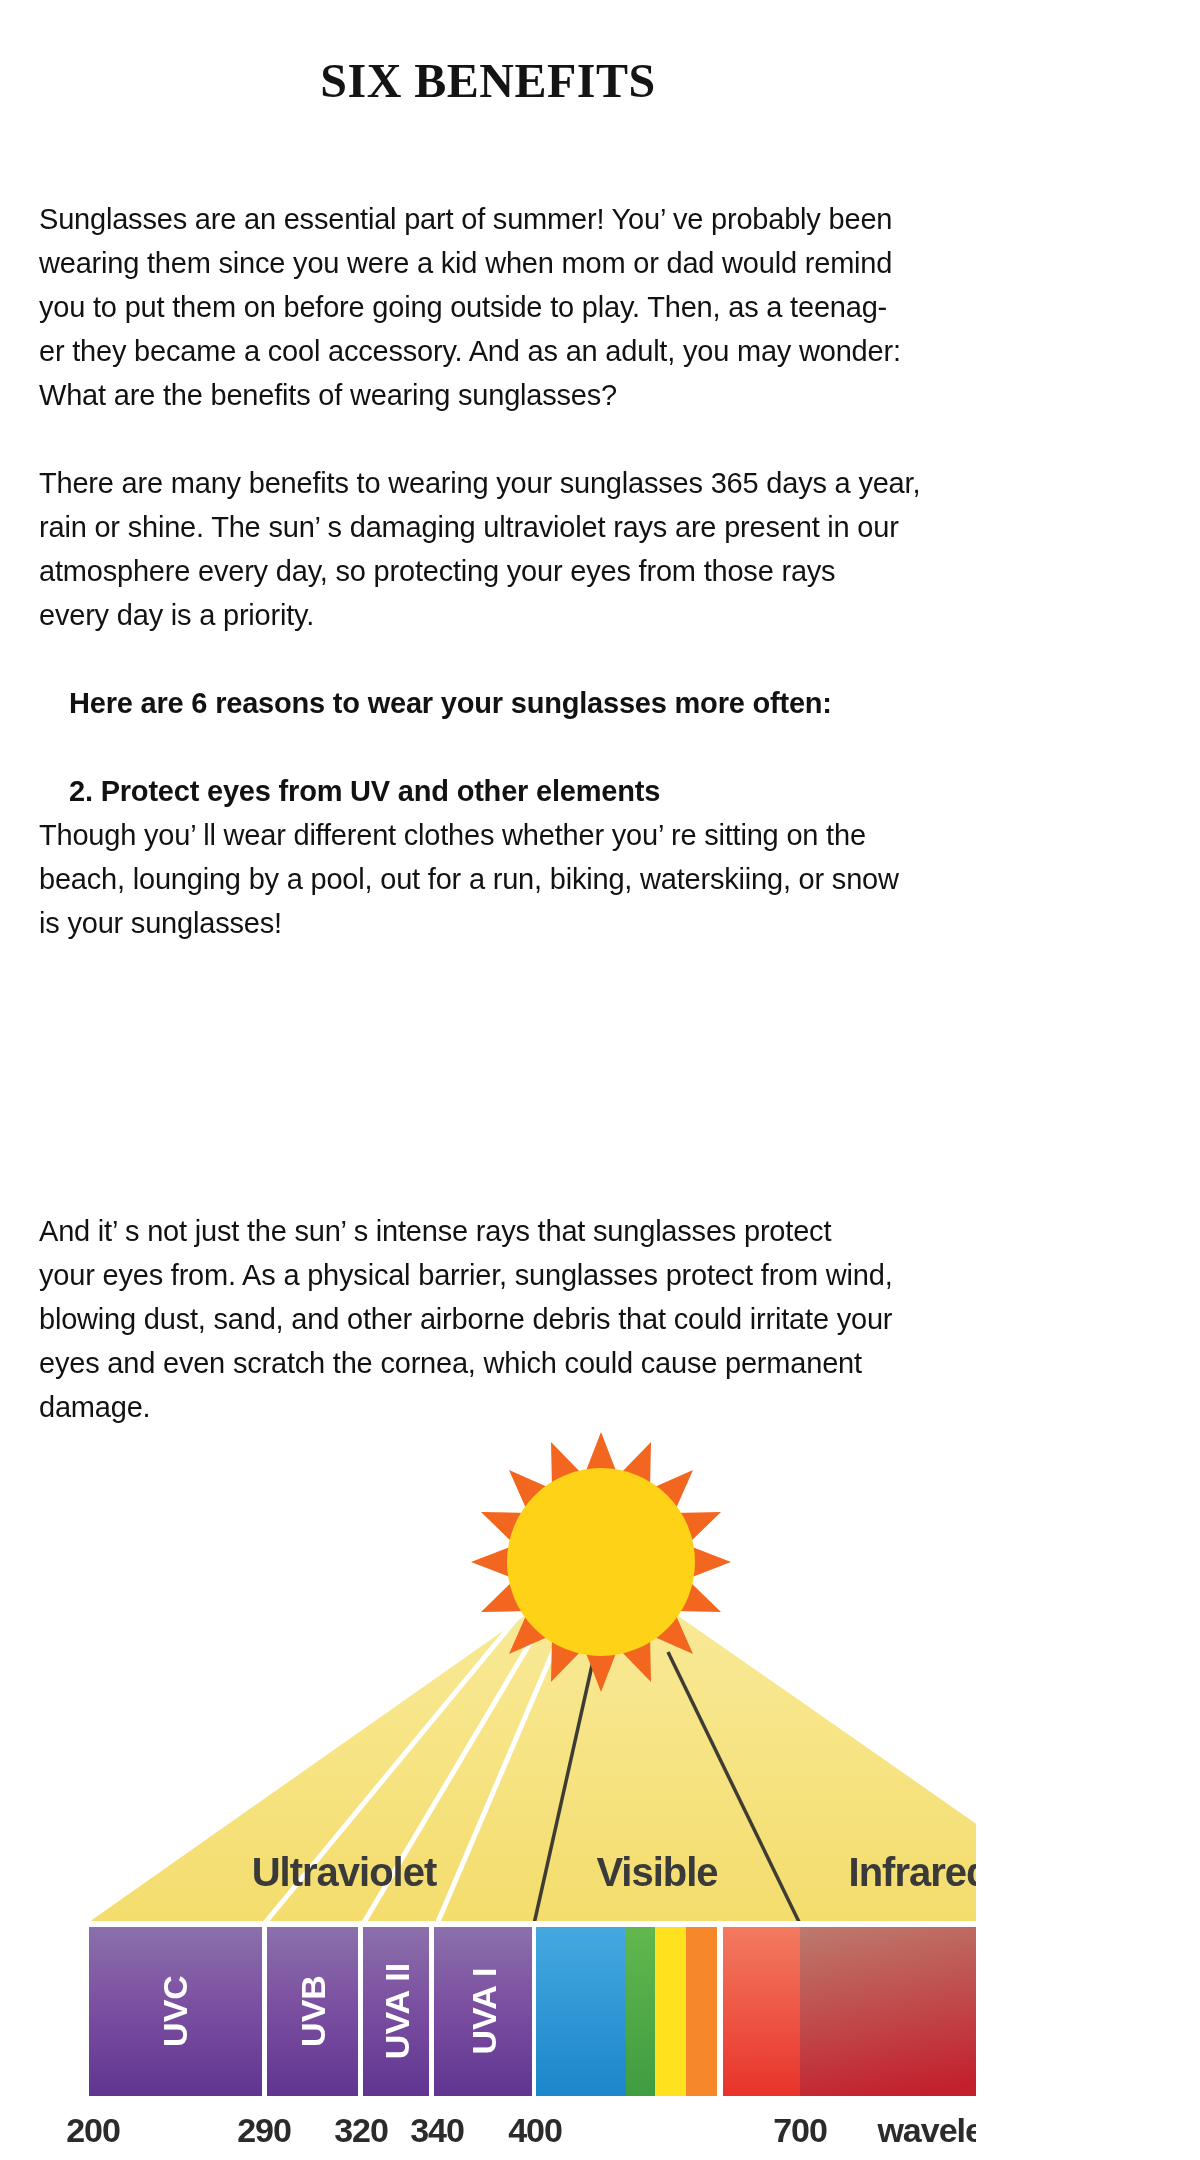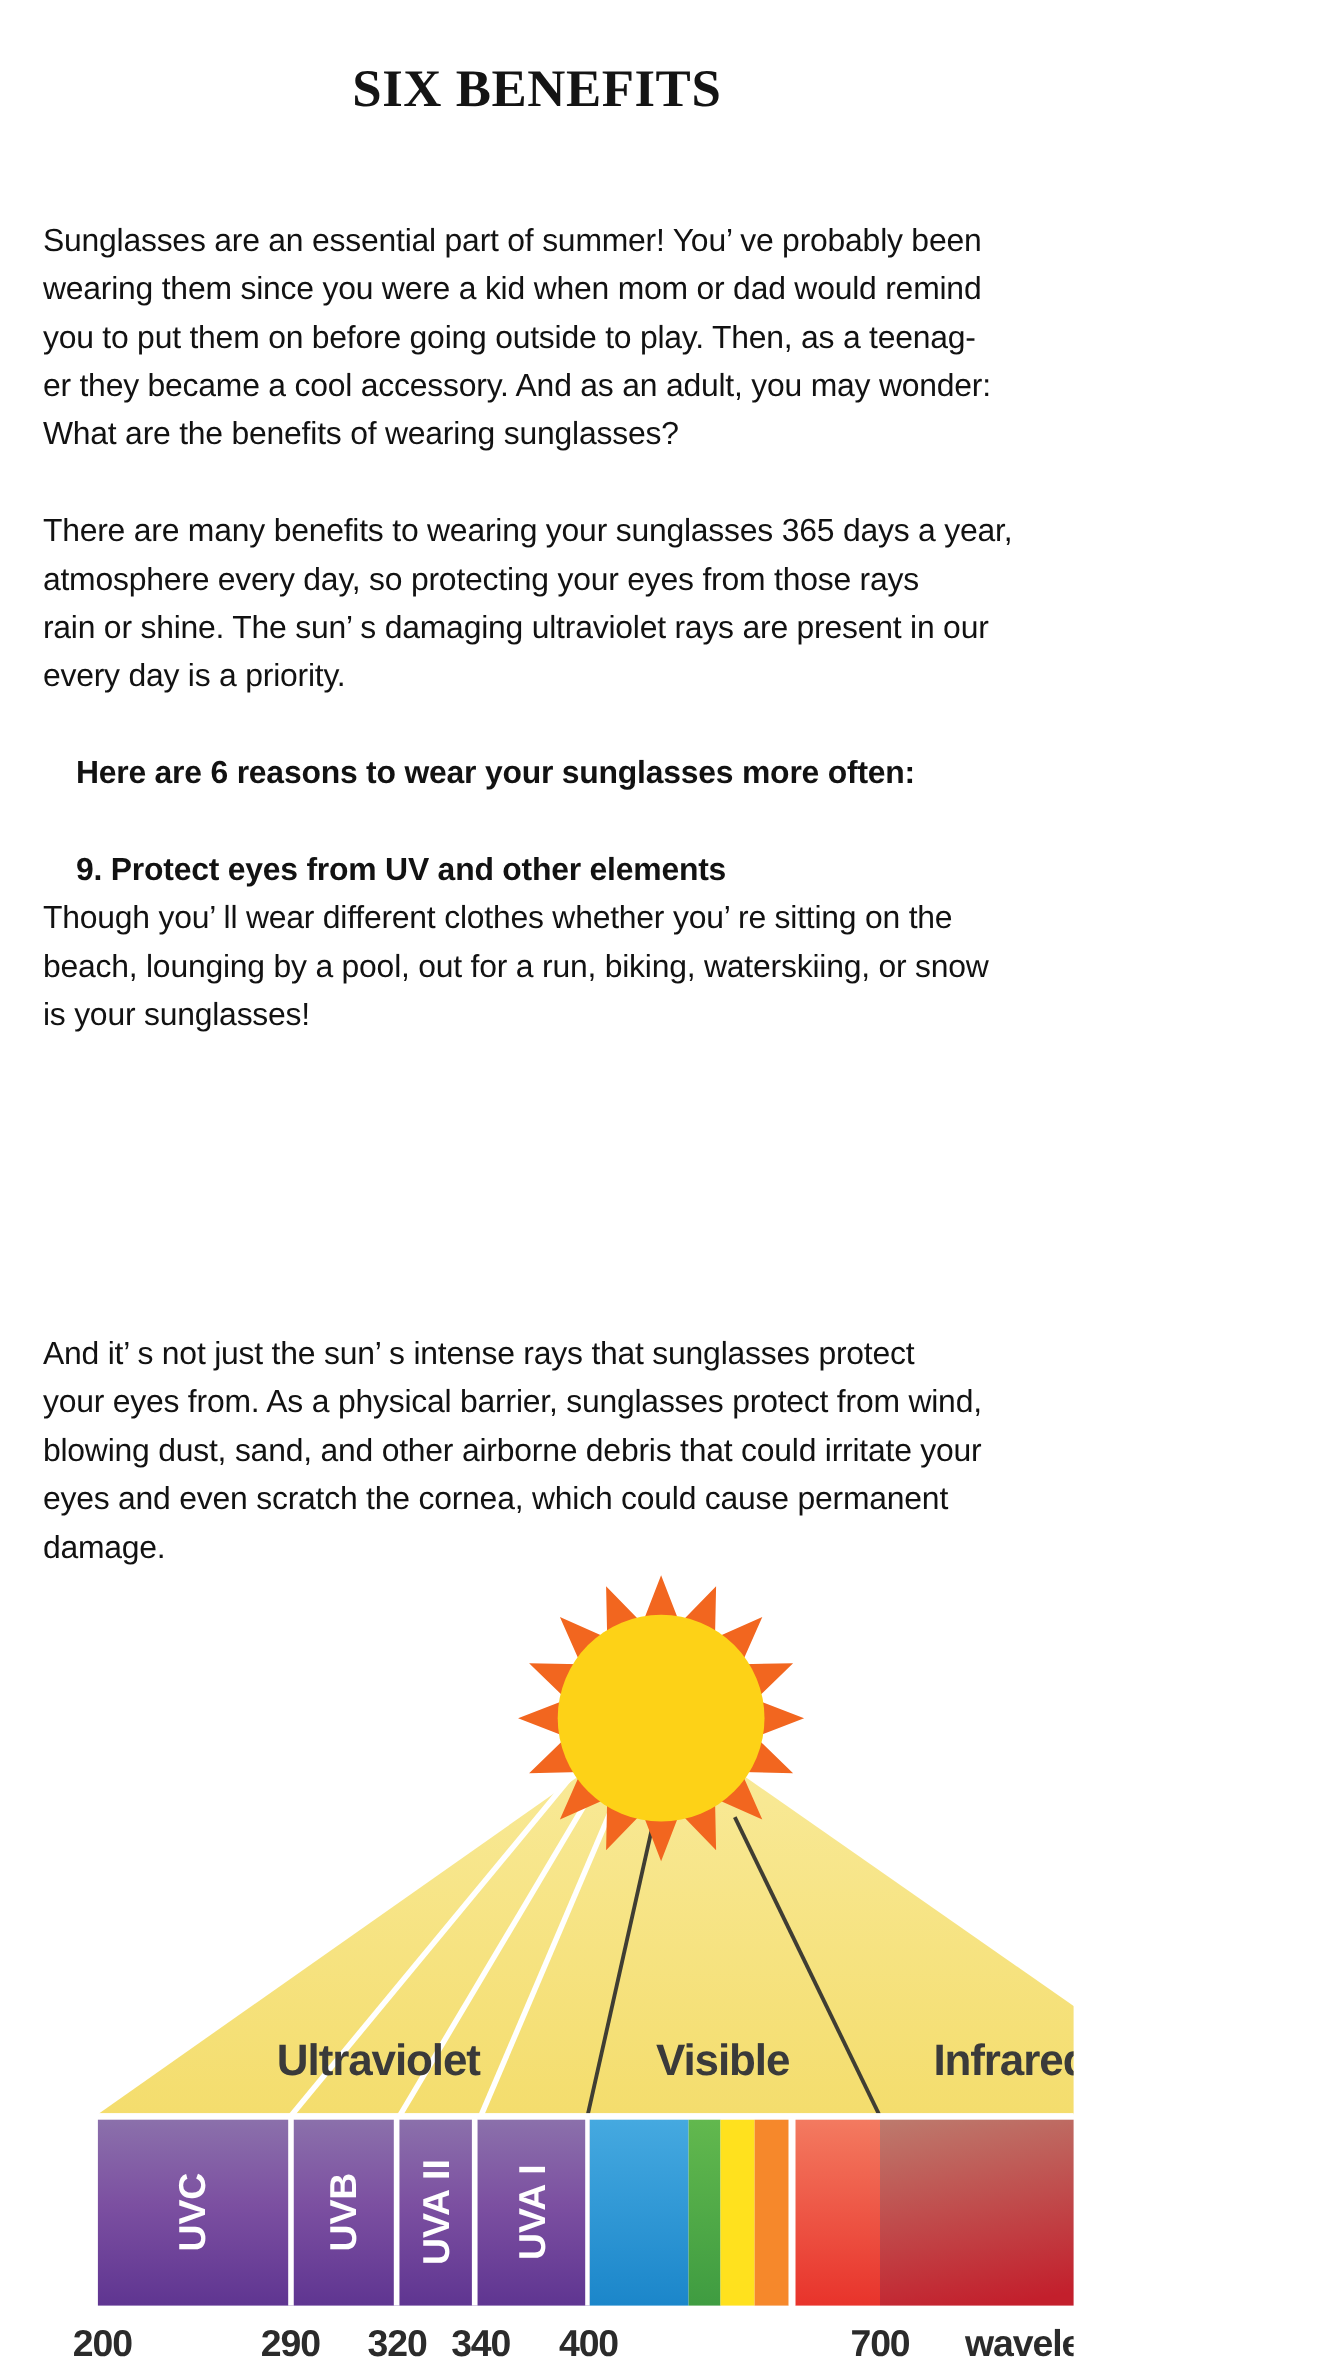--- a/index.html
+++ b/index.html
@@ -25,29 +25,29 @@
   <div class="block" style="top:197px">
     <div>Sunglasses are an essential part of summer! You’ ve probably been</div>
     <div>wearing them since you were a kid when mom or dad would remind</div>
     <div>you to put them on before going outside to play. Then, as a teenag-</div>
     <div>er they became a cool accessory. And as an adult, you may wonder:</div>
     <div>What are the benefits of wearing sunglasses?</div>
   </div>
 
   <div class="block" style="top:461px">
     <div>There are many benefits to wearing your sunglasses 365 days a year,</div>
+    <div>rain or shine. The sun’ s damaging ultraviolet rays are present in our</div>
     <div>atmosphere every day, so protecting your eyes from those rays</div>
-    <div>rain or shine. The sun’ s damaging ultraviolet rays are present in our</div>
     <div>every day is a priority.</div>
   </div>
 
   <div class="block b" style="top:681px">Here are 6 reasons to wear your sunglasses more often:</div>
 
   <div class="block" style="top:769px">
-    <div class="b">9. Protect eyes from UV and other elements</div>
+    <div class="b">2. Protect eyes from UV and other elements</div>
     <div>Though you’ ll wear different clothes whether you’ re sitting on the</div>
     <div>beach, lounging by a pool, out for a run, biking, waterskiing, or snow</div>
     <div>is your sunglasses!</div>
   </div>
 
 
   <div class="block" style="top:1209px">
     <div>And it’ s not just the sun’ s intense rays that sunglasses protect</div>
     <div>your eyes from. As a physical barrier, sunglasses protect from wind,</div>
     <div>blowing dust, sand, and other airborne debris that could irritate your</div>

